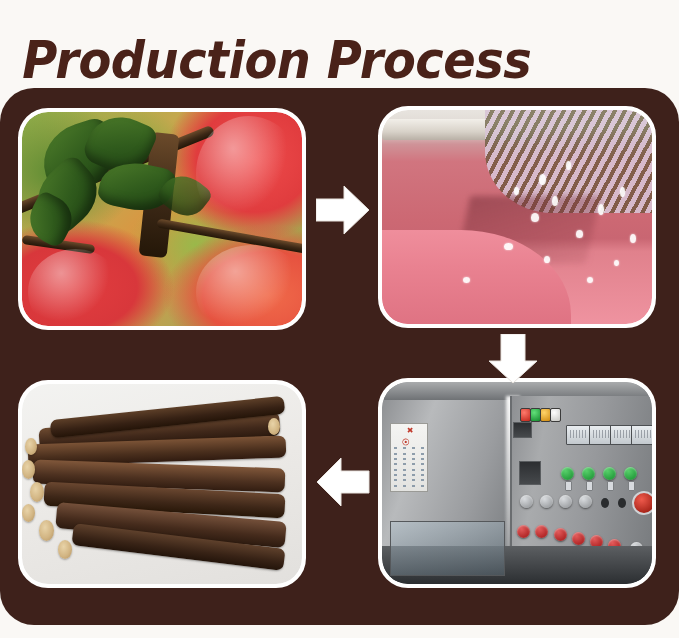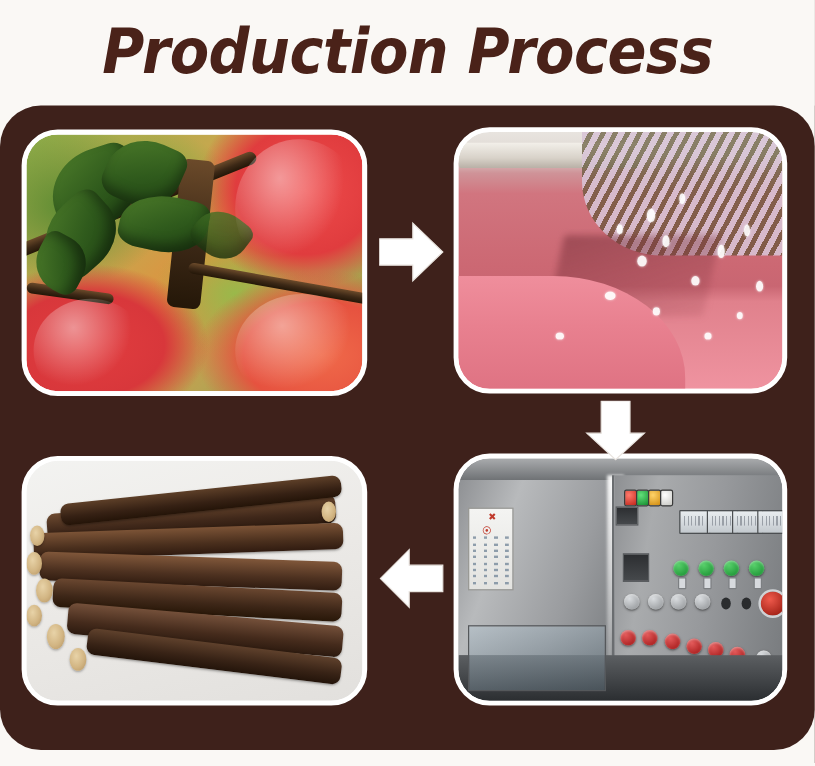--- a/index.html
+++ b/index.html
@@ -12,26 +12,25 @@
     background: #faf8f5;
     font-family: "Liberation Sans", sans-serif;
     overflow: hidden;
     position: relative;
   }
 
   
   .title-bar {
     position: absolute;
     left: 0;
-    top: 0;
+    top: 16px;
     width: 679px;
     height: 88px;
     display: flex;
     align-items: center;
-    justify-content: center;
     background: #faf8f5;
   }
   .title-text {
     font-family: "DejaVu Sans", sans-serif;
     font-weight: bold;
     font-style: italic;
     font-size: 52px;
     letter-spacing: -0.5px;
     color: #4a2219;
     white-space: nowrap;

